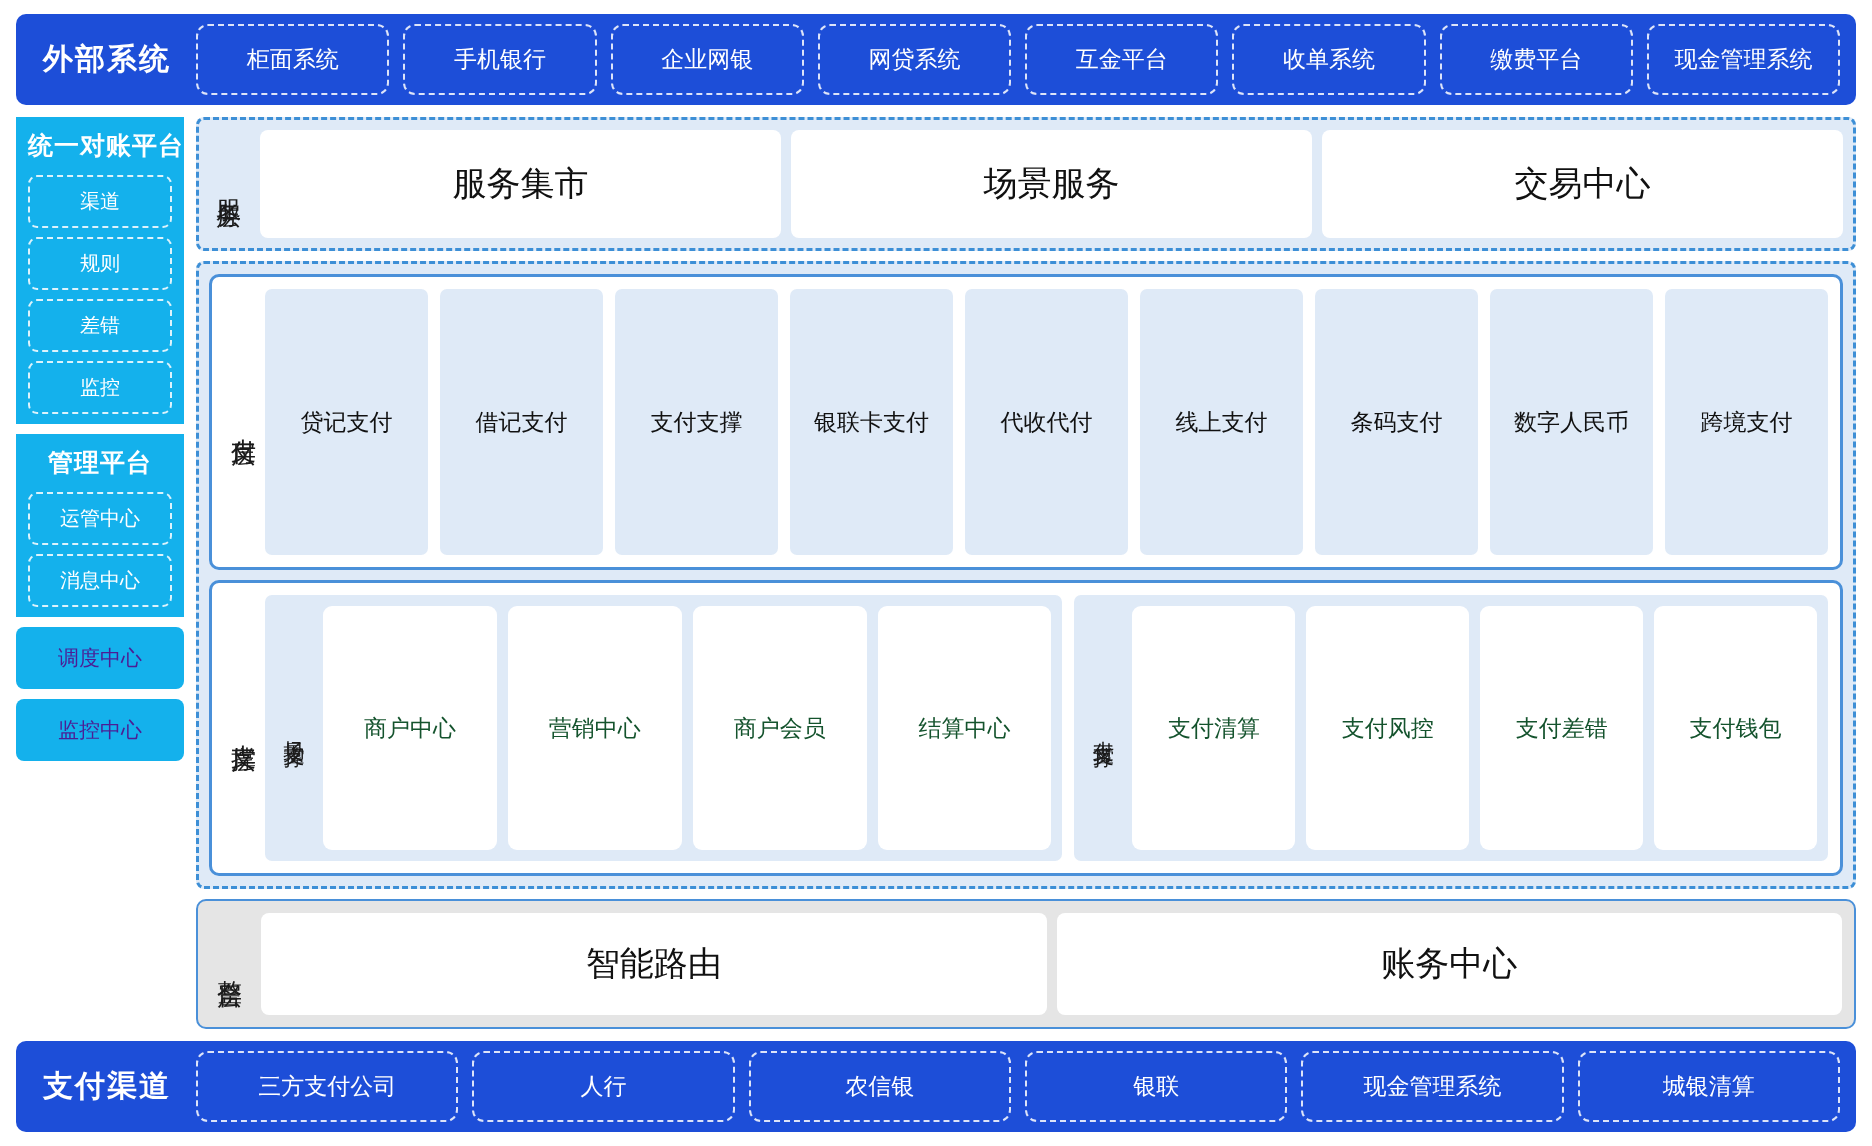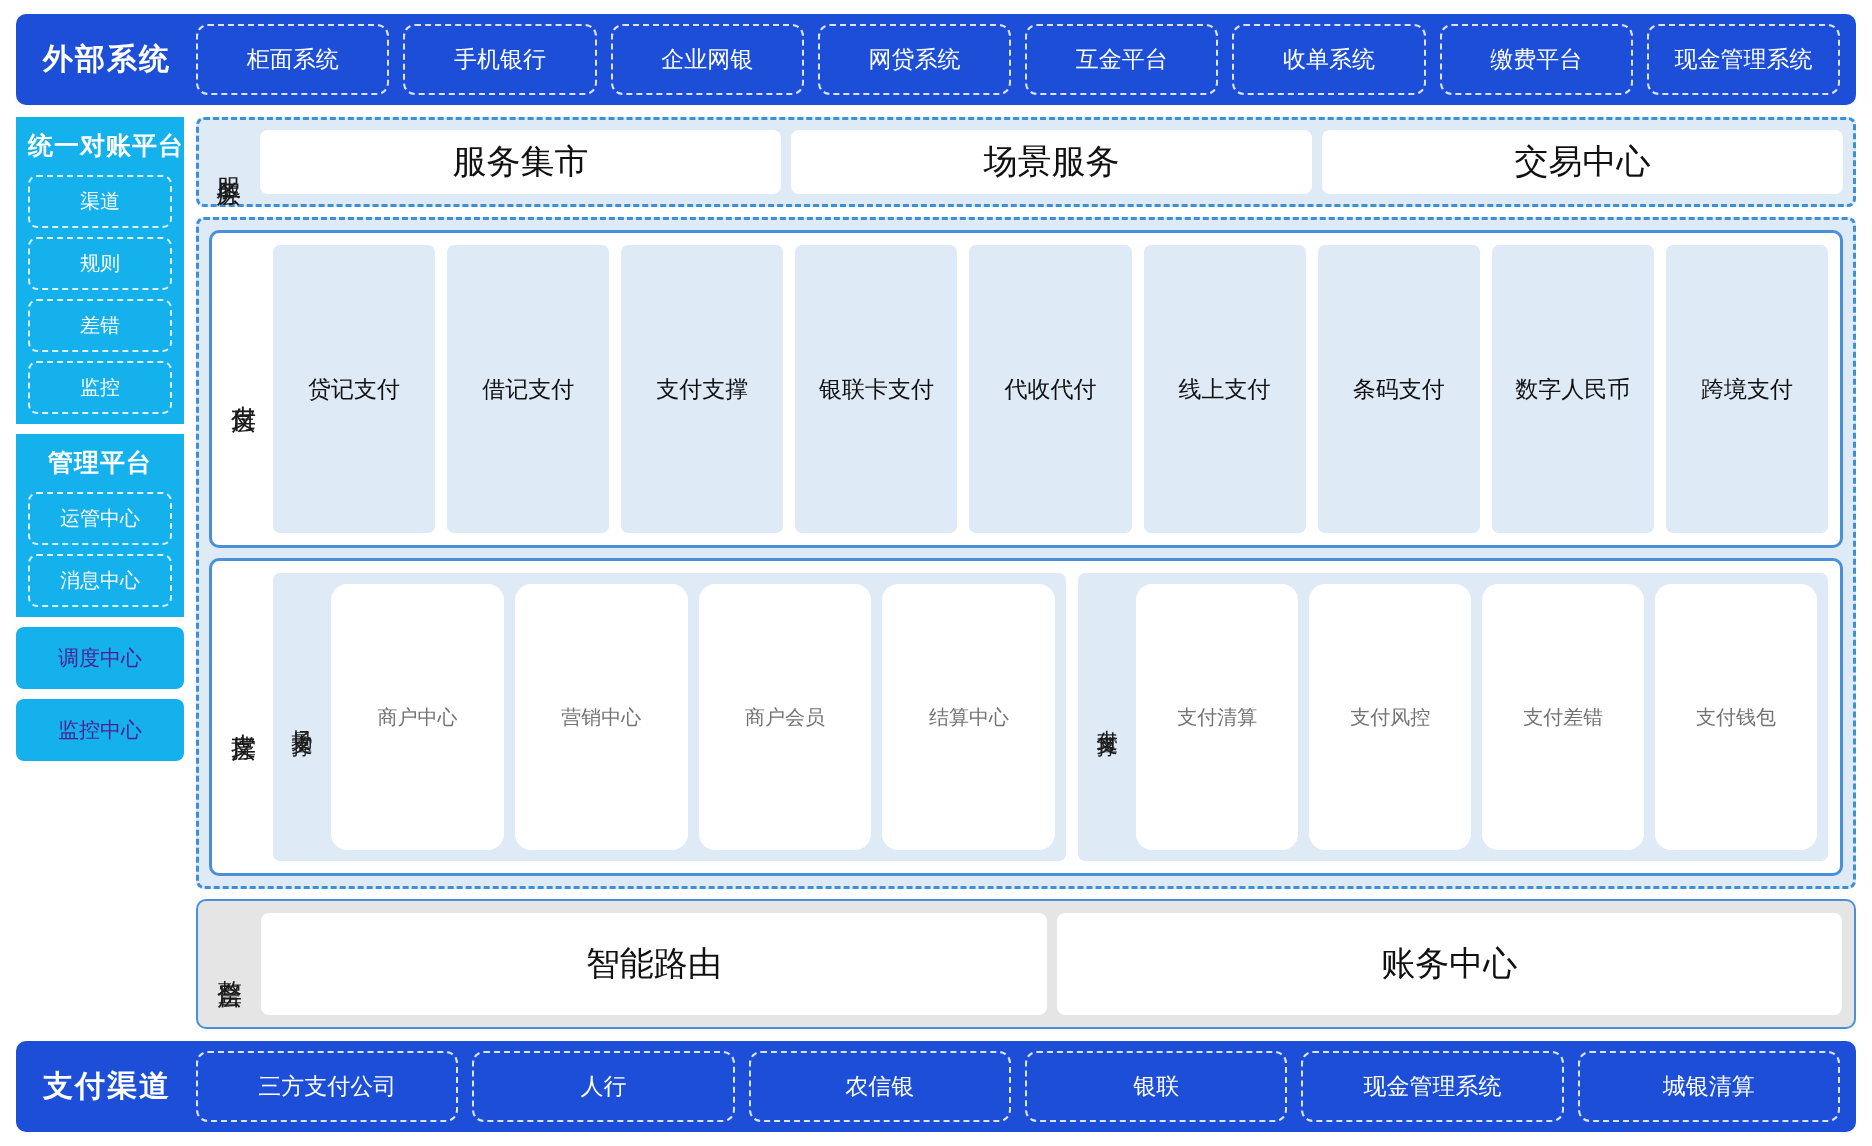--- a/index.html
+++ b/index.html
@@ -76,41 +76,41 @@
 
   .white-card{
     background:#ffffff;border-radius:8px;flex:1;
     display:flex;align-items:center;justify-content:center;
     font-size:34px;color:#111;white-space:nowrap;
   }
 
   
   .panel{
     background:#ffffff;border:3px solid #4a90d9;border-radius:10px;
-    padding:12px;display:flex;align-items:stretch;gap:8px;flex:1;
+    padding:12px;display:flex;align-items:stretch;flex:1;
   }
   .tile-row{display:flex;gap:12px;flex:1;}
   .tile{
     flex:1;background:#dfeaf7;border-radius:7px;
     display:flex;align-items:center;justify-content:center;
     font-size:23px;color:#111;white-space:nowrap;padding:26px 2px;
   }
 
   
   .sup-groups{display:flex;gap:12px;flex:1;}
   .sup-group{
     background:#dfeaf7;border-radius:7px;
     display:flex;align-items:stretch;gap:11px;padding:11px;
   }
   .sup-group.g1{flex:1.06;}
   .sup-group.g2{flex:1;}
   .sup-tile{
-    flex:1;background:#ffffff;border-radius:16px;
-    display:flex;align-items:center;justify-content:center;
-    font-size:20px;color:#737373;white-space:nowrap;padding:24px 2px;
+    flex:1;background:#ffffff;border-radius:9px;
+    display:flex;align-items:center;justify-content:center;
+    font-size:23px;color:#14532d;white-space:nowrap;padding:24px 2px;
   }
 
   
   .integ{
     background:#e5e5e5;border:2px solid #4a90d9;border-radius:10px;
     padding:12px;display:flex;align-items:stretch;gap:10px;
   }
   .integ .white-card{padding:28px 0;}
 </style>
 </head>
@@ -150,21 +150,21 @@
         <div class="rail-sub">消息中心</div>
       </div>
 
       <div class="rail-solid">调度中心</div>
       <div class="rail-solid">监控中心</div>
     </div>
 
     <div class="layers">
 
       <div class="dashed-wrap">
-        <div class="layer-row" style="height:64px;">
+        <div class="layer-row" style="height:108px;">
           <div class="vlabel">服务层</div>
           <div class="white-card">服务集市</div>
           <div class="white-card">场景服务</div>
           <div class="white-card">交易中心</div>
         </div>
       </div>
 
       <div class="dashed-wrap" style="flex:1;display:flex;flex-direction:column;gap:10px;min-height:0;">
 
         <div class="panel">

